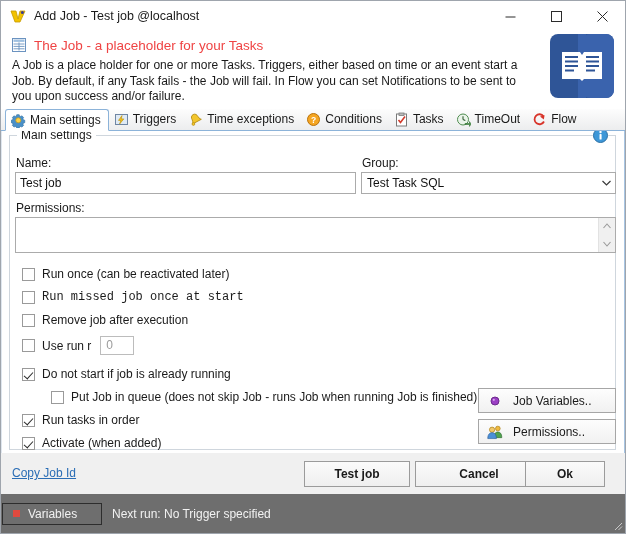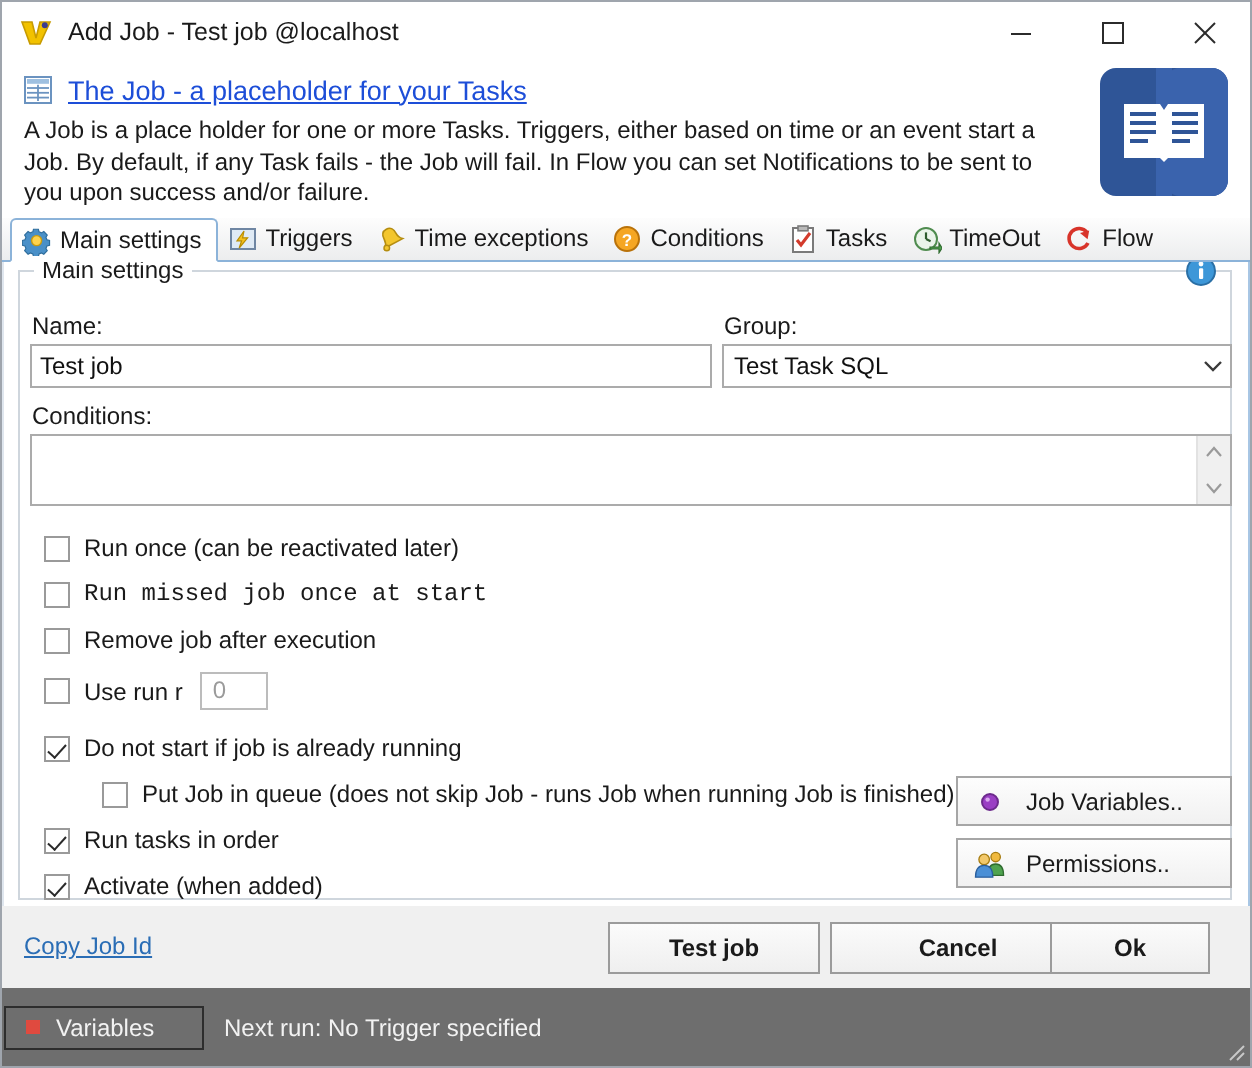--- a/index.html
+++ b/index.html
@@ -66,24 +66,23 @@
     display: flex;
     align-items: center;
     margin-bottom: 5px;
   }
   .header-icon {
     width: 16px; height: 16px;
     margin-right: 7px;
     flex: 0 0 auto;
   }
   .header-title {
-    color: #1d4ed8;
+    color: #ef4444;
     font-size: 13.5px;
     white-space: nowrap;
-    text-decoration: underline;
   }
   .header-desc {
     font-size: 12px;
     line-height: 15.5px;
     color: #1a1a1a;
     max-width: 512px;
     padding-left: 1px;
   }
   .header-bigicon {
     position: absolute;
@@ -521,21 +520,21 @@
       <span class="field-label" style="left:352px; top:20px;">Group:</span>
       <div class="combobox" style="left:351px; top:36px; width:255px;">
         <span class="cb-value">Test Task SQL</span>
         <span class="cb-arrow">
           <svg width="9" height="6" viewBox="0 0 9 6">
               <path d="M0.5 1 L4.5 5 L8.5 1" fill="none" stroke="#3a3a3a" stroke-width="1.2"></path>
             </svg>
         </span>
       </div>
 
-      <span class="field-label" style="left:6px; top:65px;">Conditions:</span>
+      <span class="field-label" style="left:6px; top:65px;">Permissions:</span>
       <div class="textarea-wrap" style="left:5px; top:81px; width:601px; height:36px;">
         <div class="ta-body"></div>
         <div class="ta-scroll">
           <span class="arw">
             <svg width="8" height="6" viewBox="0 0 8 6">
                 <path d="M0.5 5 L4 1 L7.5 5" fill="none" stroke="#9a9a9a" stroke-width="1.1"></path>
               </svg>
           </span>
           <span class="arw">
             <svg width="8" height="6" viewBox="0 0 8 6">

